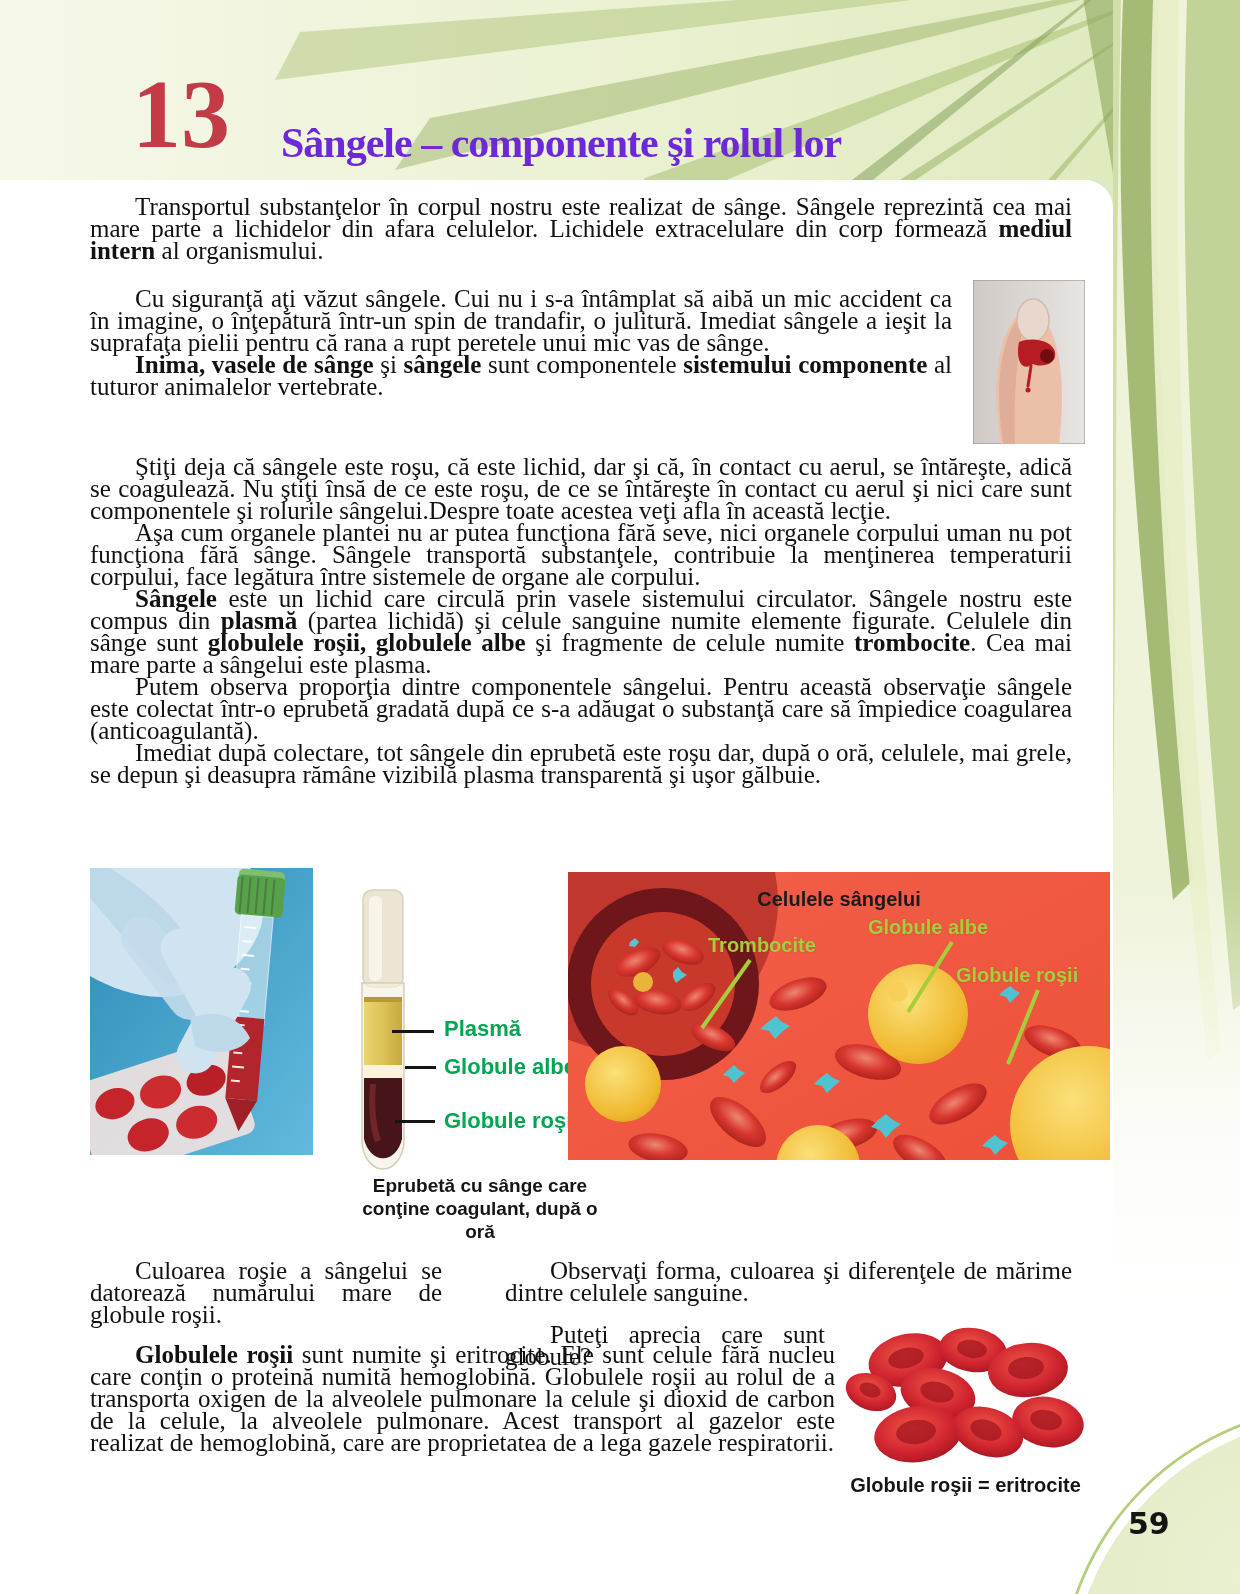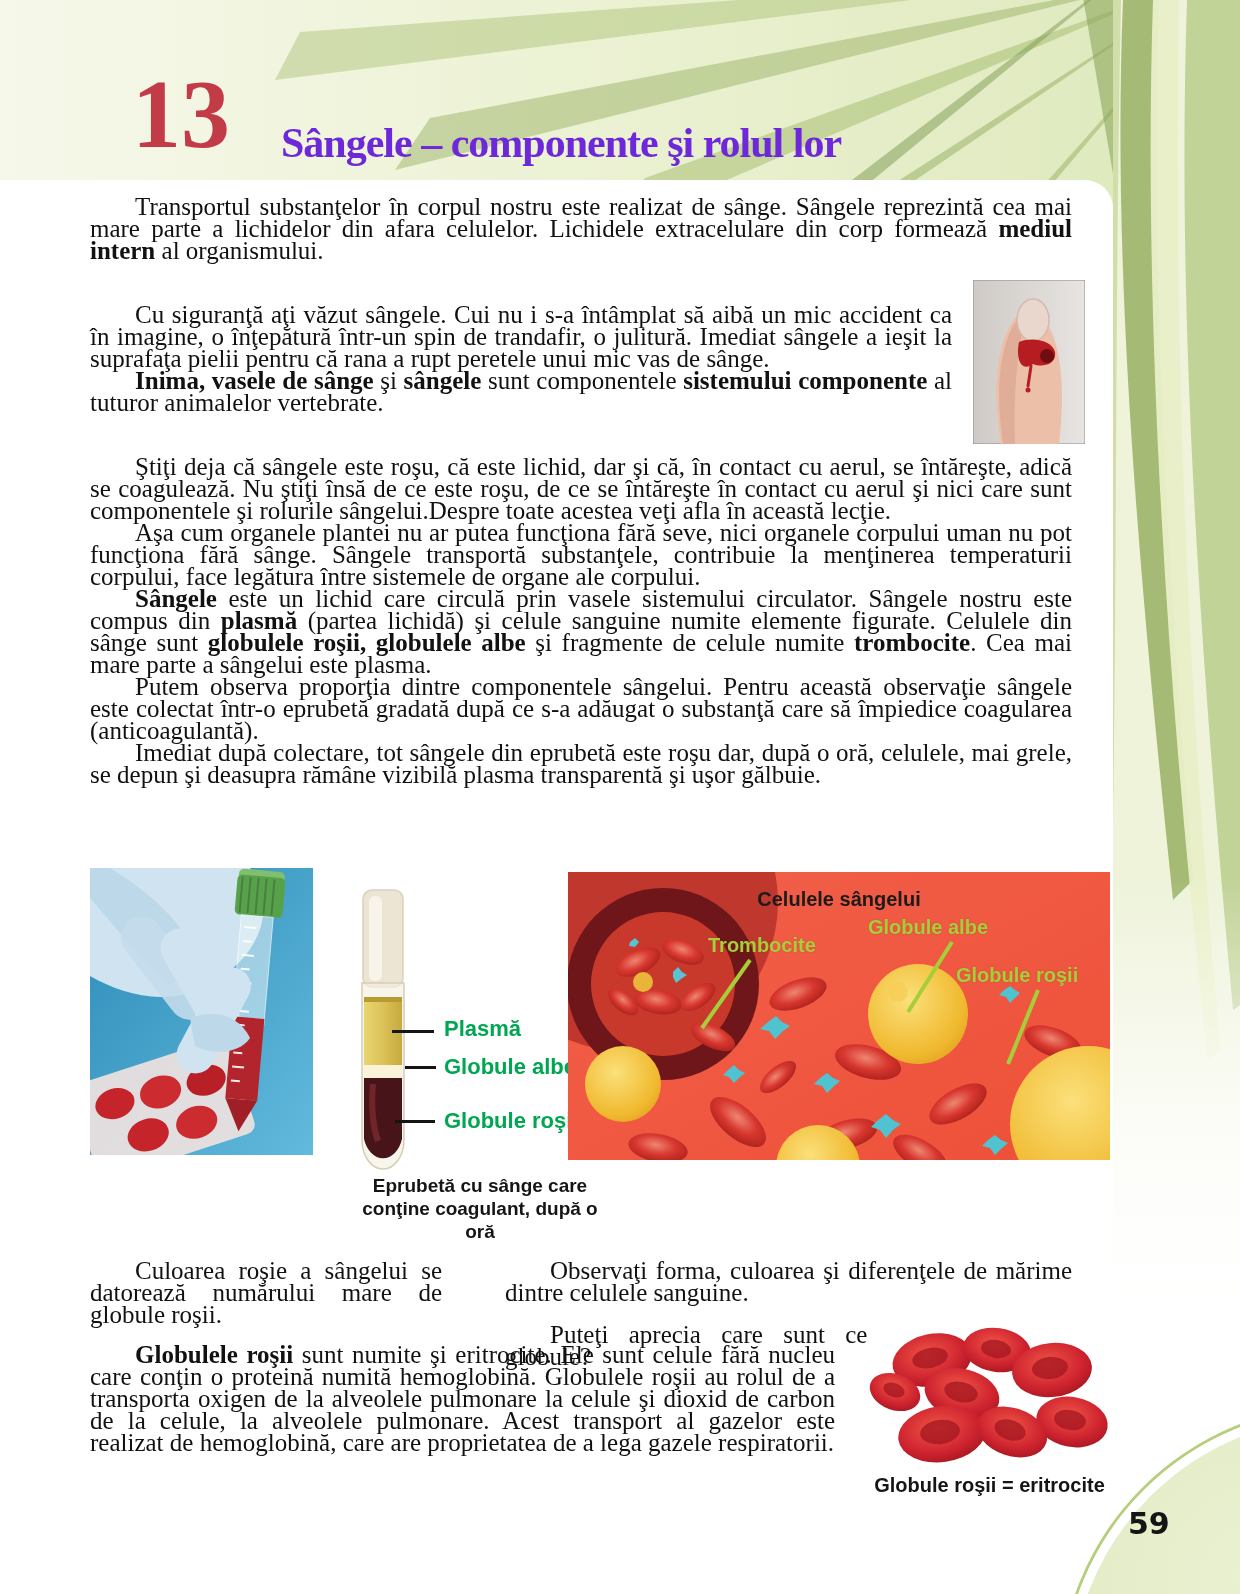--- a/index.html
+++ b/index.html
@@ -27,21 +27,21 @@
   .lesson-num { position:absolute; left:132px; top:58px; z-index:4;
     font-family:"Liberation Serif", serif; font-weight:bold; font-size:98px; color:#c23b46; }
   .lesson-title { position:absolute; left:281px; top:99px; z-index:4;
     font-family:Liberation Serif, serif; font-weight:bold; font-size:42px; letter-spacing:-1px; color:#6d28d9;margin-top:20px; }
 
   
   .bodytext { font-size:25px; line-height:22px; text-align:justify; }
   .bodytext p { text-indent:45px; }
   .z4 { position:absolute; z-index:4; }
   .sec-intro { left:90px; top:196px; width:982px; }
-  .sec-wrap  { left:90px; top:304px; width:862px; }
+  .sec-wrap  { left:90px; top:288px; width:862px; }
   .sec-main  { left:90px; top:450px; width:982px; }
   .run { font-weight:normal; }
   .run.bold { font-weight:bold; }
   .mt { margin-top:6px; }
 
   
   .fig-finger { left:973px; top:280px; width:112px; height:164px; z-index:4; }
   .fig-finger svg { display:block; }
 
   
@@ -65,21 +65,21 @@
   .cl-rosii { left:388px; top:92px; }
 
   
   .cols { left:90px; top:1240px; width:982px; z-index:4; }
   .col-left  { position:absolute; left:0; top:0; width:352px; }
   .col-right { position:absolute; left:415px; top:0; width:567px; }
   .cols p { text-indent:45px;margin-top:20px; }
 
   
   .sec-final { left:90px; top:1344px; width:745px; z-index:4; }
-  .fig-eritro { left:843px; top:1322px; width:245px; z-index:4; text-align:center;margin-left:24px; }
+  .fig-eritro { left:843px; top:1322px; width:245px; z-index:4; text-align:center; }
   .fig-eritro .caption-e { font-family:"Liberation Sans", sans-serif; font-weight:bold;
     font-size:20px; color:#151515; margin-top:6px; }
 </style>
 </head>
 <body>
 
 <div class="page">
 
   <div class="bg-top">
     <svg width="1240" height="215" viewBox="0 0 1240 215" preserveAspectRatio="none">

